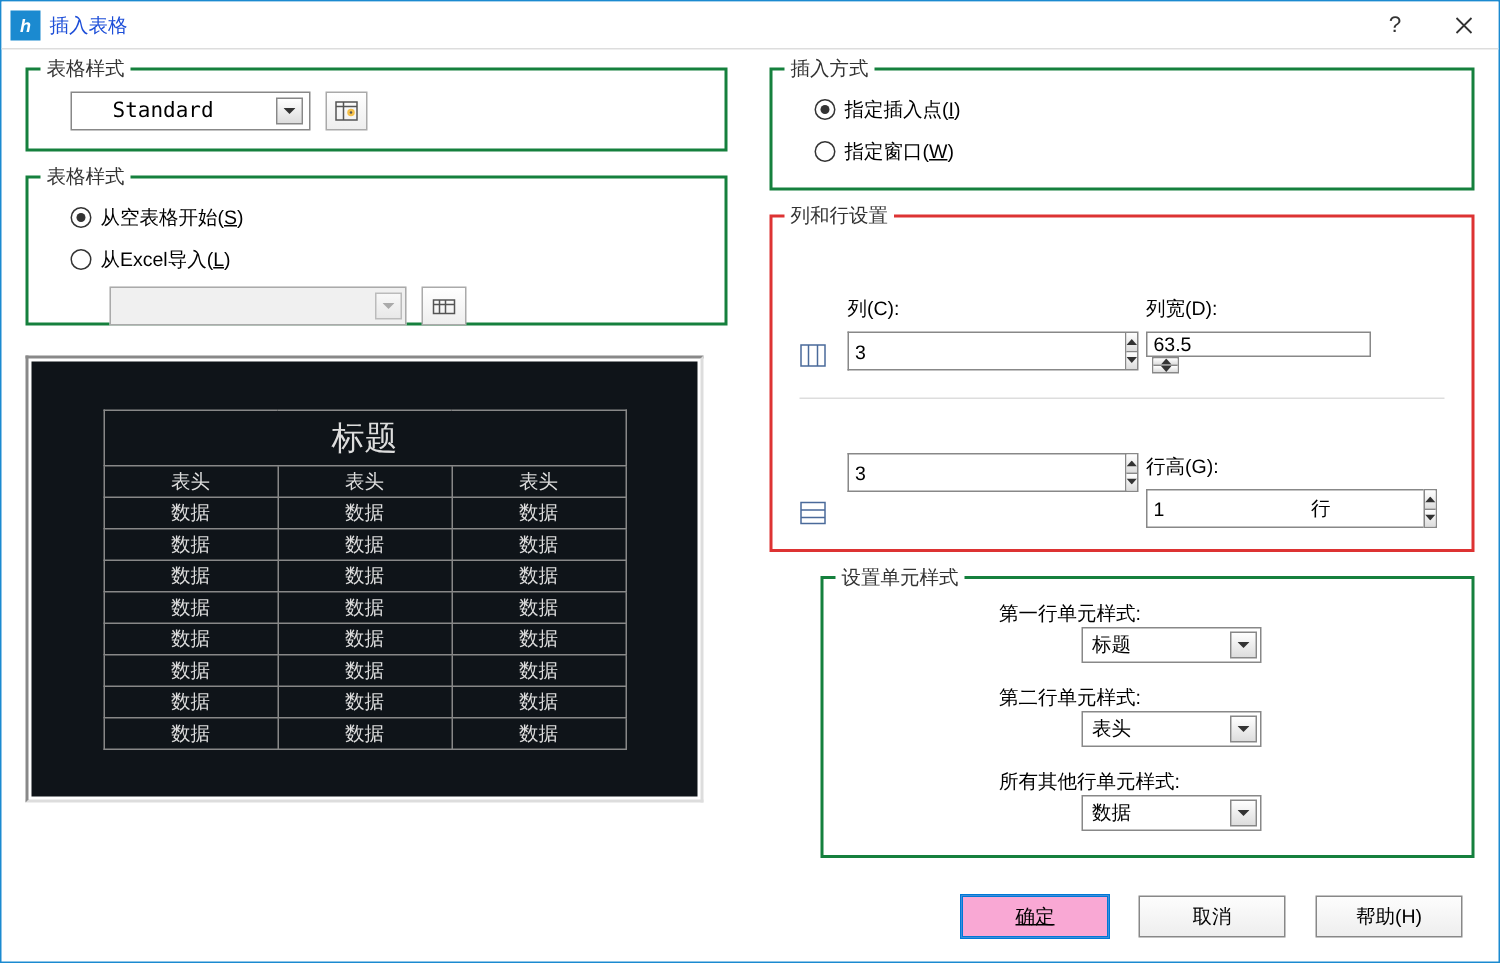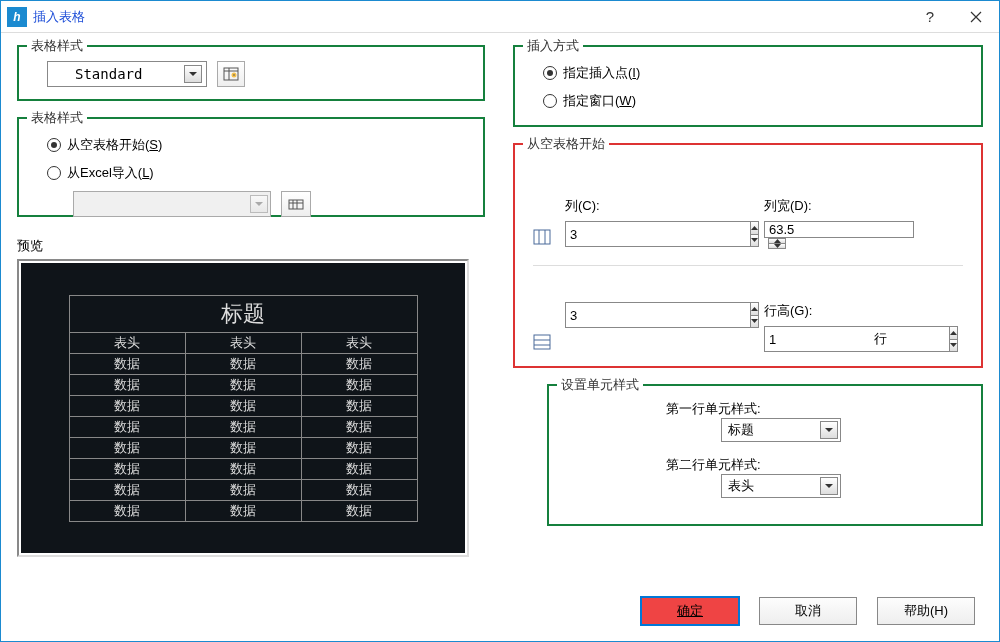--- a/index.html
+++ b/index.html
@@ -67,21 +67,21 @@
 .row-suffix { margin-left: 8px; align-self: flex-end; line-height: 26px; }
 
 .fs-cell { }
 .cell-row { display:flex; align-items:center; margin-bottom: 14px; padding-left: 16px; flex-direction: column; }
 .cell-row .lbl { width: 230px; }
 .cell-dd { width: 120px; height: 24px; border: 1px solid #888; background:#fff; display:flex; align-items:center; padding-left:6px; }
 .cell-dd .dd-btn { margin-left:auto; margin-right:2px; }
 
 .footer { height: 36px; display:flex; align-items:center; justify-content:flex-end; padding-right: 24px; gap: 20px; }
 .btn { width: 98px; height: 28px; border: 1px solid #888; background: linear-gradient(#fdfdfd,#eee); display:flex; align-items:center; justify-content:center; }
-.btn.default { border: 1px solid #0078d7; outline:1px solid #0078d7; background:#ef4444;text-decoration:underline; }
+.btn.default { border: 1px solid #0078d7; outline:1px solid #0078d7; background:#f9a8d4;text-decoration:underline; }
 </style>
 </head>
 <body>
 
 <div class="titlebar">
   <div class="app-icon">h</div>
   <div class="title">插入表格</div>
   <div class="tb-btn">?</div>
   <div class="tb-btn">
     <svg width="12" height="12" viewBox="0 0 12 12">
@@ -134,21 +134,20 @@
         <div class="icon-btn" style="width:30px;height:26px">
           <svg width="16" height="12" viewBox="0 0 16 12">
               <rect x="1" y="2" width="14" height="9" fill="none" stroke="#555"></rect>
               <path d="M1 5 H15 M5 2 V11 M9 2 V11" stroke="#555"></path>
             </svg>
         </div>
       </div>
     </div>
 
     <div class="fs-preview">
-      <span class="preview-label">预览</span>
       <div class="preview">
         <div class="preview-inner">
           <table class="ptable">
             <tbody>
                 <tr class="pt-title">
                   <td colspan="3">标题</td>
                 </tr>
             <tr class="pt-header">
                   <td>表头</td>
                   <td>表头</td>
@@ -210,21 +209,21 @@
         <span class="radio checked"></span>
         <span><span>指定插入点(</span><span class="underline">I</span><span>)</span></span>
       </div>
       <div class="radio-row">
         <span class="radio"></span>
         <span><span>指定窗口(</span><span class="underline">W</span><span>)</span></span>
       </div>
     </div>
 
     <div class="fs fs-cr">
-      <span class="legend">从空表格开始</span>
+      <span class="legend">列和行设置</span>
 
       <div class="cr-row">
         <div class="cr-iconcol">
           <svg width="18" height="16" viewBox="0 0 18 16">
               <rect x="1" y="1" width="16" height="14" fill="none" stroke="#4a6a9a"></rect>
               <path d="M6 1 V15 M12 1 V15" stroke="#4a6a9a"></path>
             </svg>
         </div>
         <div class="cr-block">
           <span class="cr-label">列(C):</span>
@@ -329,20 +328,31 @@
         <span class="lbl">第二行单元样式:</span>
         <div class="cell-dd">
           <span>表头</span>
           <div class="dd-btn">
               <svg viewBox="0 0 8 8">
                 <path d="M0 2 L4 6 L8 2 Z" fill="#333"></path>
               </svg>
             </div>
         </div>
       </div>
+      <div class="cell-row" style="margin-bottom:4px">
+        <span class="lbl">所有其他行单元样式:</span>
+        <div class="cell-dd">
+          <span>数据</span>
+          <div class="dd-btn">
+              <svg viewBox="0 0 8 8">
+                <path d="M0 2 L4 6 L8 2 Z" fill="#333"></path>
+              </svg>
+            </div>
+        </div>
+      </div>
     </div>
 
   </div>
 </div>
 
 <div class="footer">
   <div class="btn default">确定</div>
   <div class="btn">取消</div>
   <div class="btn">帮助(H)</div>
 </div>

